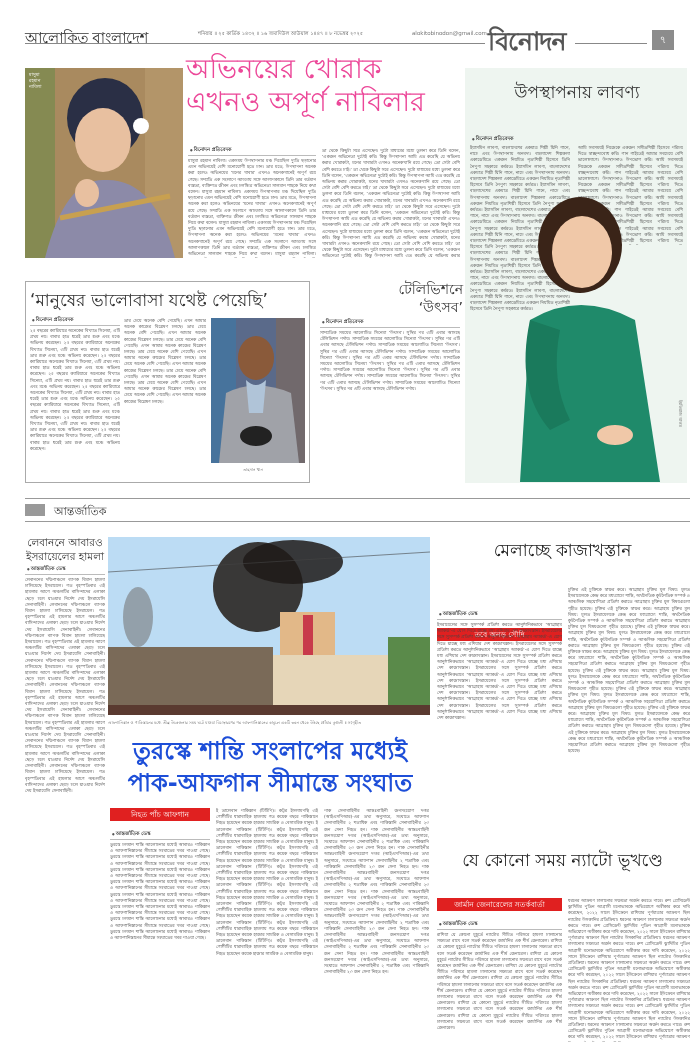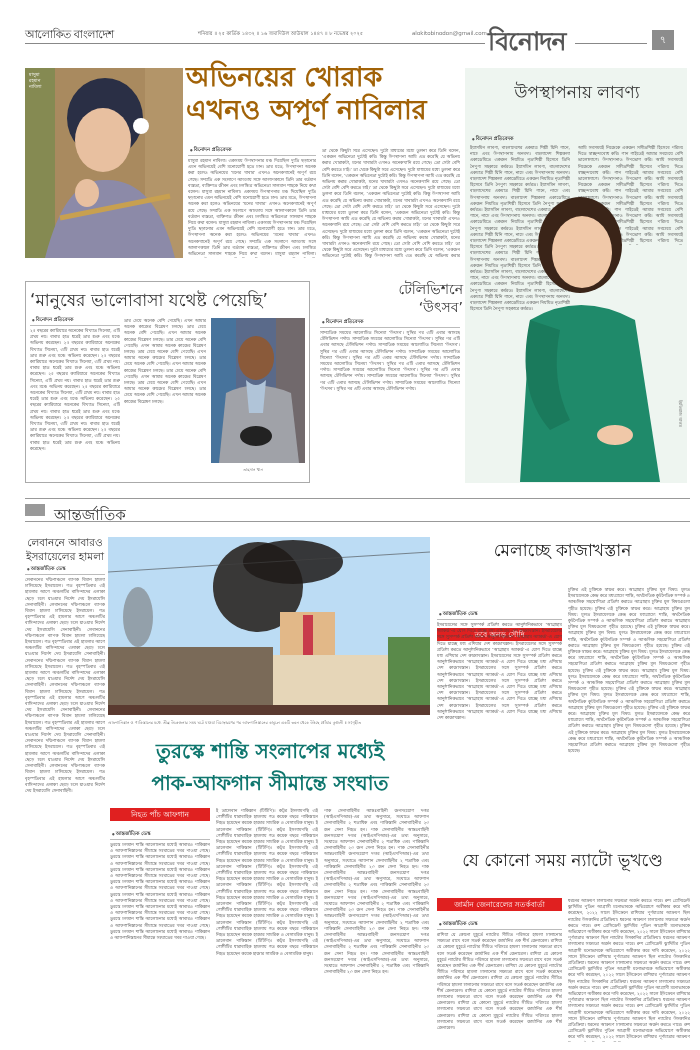--- a/index.html
+++ b/index.html
@@ -2,65 +2,65 @@
 <html><head>
 <meta charset="utf-8">
 <style>
   * { box-sizing: border-box; margin: 0; padding: 0; }
   html, body { width: 700px; height: 1050px; background: #ffffff; overflow: hidden; }
   body { font-family: "DejaVu Sans", sans-serif; color: #222; position: relative; }
 
   .abs { position: absolute; }
 
   
-  .masthead { left: 25px; top: 26px; font-family: "DejaVu Serif", serif; font-size: 11px; color: #333; letter-spacing: -0.5px; }
+  .masthead { left: 25px; top: 26px; font-family: "DejaVu Serif", serif; font-size: 15px; color: #333; letter-spacing: -0.5px; }
   .dateline { left: 198px; top: 30px; font-size: 5px; color: #555; white-space: nowrap; }
   .email { left: 412px; top: 30px; font-size: 5.5px; color: #777; }
   .section-logo { left: 488px; top: 22px; font-family: "DejaVu Serif", serif; font-size: 25px; color: #555; font-weight: bold; letter-spacing: -1px; }
   .header-rule { left: 25px; top: 43px; width: 460px; height: 1px; background: #888; }
   .header-rule2 { left: 575px; top: 43px; width: 72px; height: 1px; background: #888; }
   .page-num { left: 652px; top: 30px; width: 22px; height: 20px; background: #8c8c8c; color: #fff; font-size: 10px; text-align: center; line-height: 20px; }
 
   
   .txt { font-size: 4.3px; line-height: 6.2px; color: #444; text-align: justify; overflow: hidden; }
   .byline { font-size: 5px; color: #333; font-weight: bold; }
   .byline::before { content: "\25CF  "; font-size: 3px; color: #555; }
   .h-hr { height: 1px; background: #bbb; }
 
   
   .photo { overflow: hidden; }
 
   
   .s1-photo { left: 25px; top: 68px; width: 158px; height: 190px;
     background: linear-gradient(135deg, #6a7a3a 0%, #b08a54 30%, #caa27a 60%, #8c7aa0 100%); }
-  .s1-title { left: 186px; top: 60px; width: 275px; font-family: "DejaVu Sans", sans-serif; font-size: 27px; line-height: 33px; color: #a16207; font-weight: bold; }
+  .s1-title { left: 186px; top: 52px; width: 275px; font-family: "DejaVu Sans", sans-serif; font-size: 27px; line-height: 33px; color: #ec4899; }
 
   
   .s2-bg { left: 465px; top: 68px; width: 222px; height: 415px; background: #eef5f0; }
   .s2-title { left: 472px; top: 80px; width: 210px; text-align: center; font-size: 17px; line-height: 24px; color: #333; }
 
   
   .s3-box { left: 25px; top: 281px; width: 285px; height: 202px; border: 1px solid #aaa; }
   .s3-title { left: 30px; top: 287px; width: 275px; font-size: 17px; color: #333; }
 
   
   .s4-title { left: 318px; top: 280px; width: 145px; text-align: right; font-size: 14px; line-height: 18px; color: #333; }
 
   
   .sec-rule-top { left: 25px; top: 498px; width: 665px; height: 1px; background: #999; }
   .sec-rule-bot { left: 25px; top: 521px; width: 665px; height: 1px; background: #999; }
   .sec-box { left: 25px; top: 504px; width: 20px; height: 12px; background: #999; }
-  .sec-label { left: 54px; top: 503px; font-size: 15px; color: #333; }
+  .sec-label { left: 54px; top: 503px; font-size: 11px; color: #333; }
 
   .s5-title { left: 25px; top: 535px; width: 80px; text-align: center; font-size: 10.5px; line-height: 14px; color: #333; }
 
   .big-photo { left: 108px; top: 537px; width: 322px; height: 178px;
     background: linear-gradient(180deg, #d8eaf7 0%, #a9d0ee 40%, #c7b48a 70%, #8a7a5a 100%); }
 
-  .s6-title { left: 105px; top: 735px; width: 330px; text-align: center; font-size: 20px; line-height: 32px; color: #0f766e; font-weight: bold; }
+  .s6-title { left: 105px; top: 735px; width: 330px; text-align: center; font-size: 24px; line-height: 32px; color: #1d4ed8; font-weight: bold; }
 
   .redbox { background: #e02020; color: #fff; text-align: center; font-size: 7.5px; line-height: 13px; }
 
   .s7-title { left: 435px; top: 538px; width: 255px; text-align: center; font-size: 17px; line-height: 24px; color: #222; }
   .s8-title { left: 435px; top: 848px; width: 255px; text-align: center; font-size: 17px; line-height: 24px; color: #222; }
 
   .caption { font-size: 4px; color: #555; white-space: nowrap; }
 </style>
 </head>
 <body>

